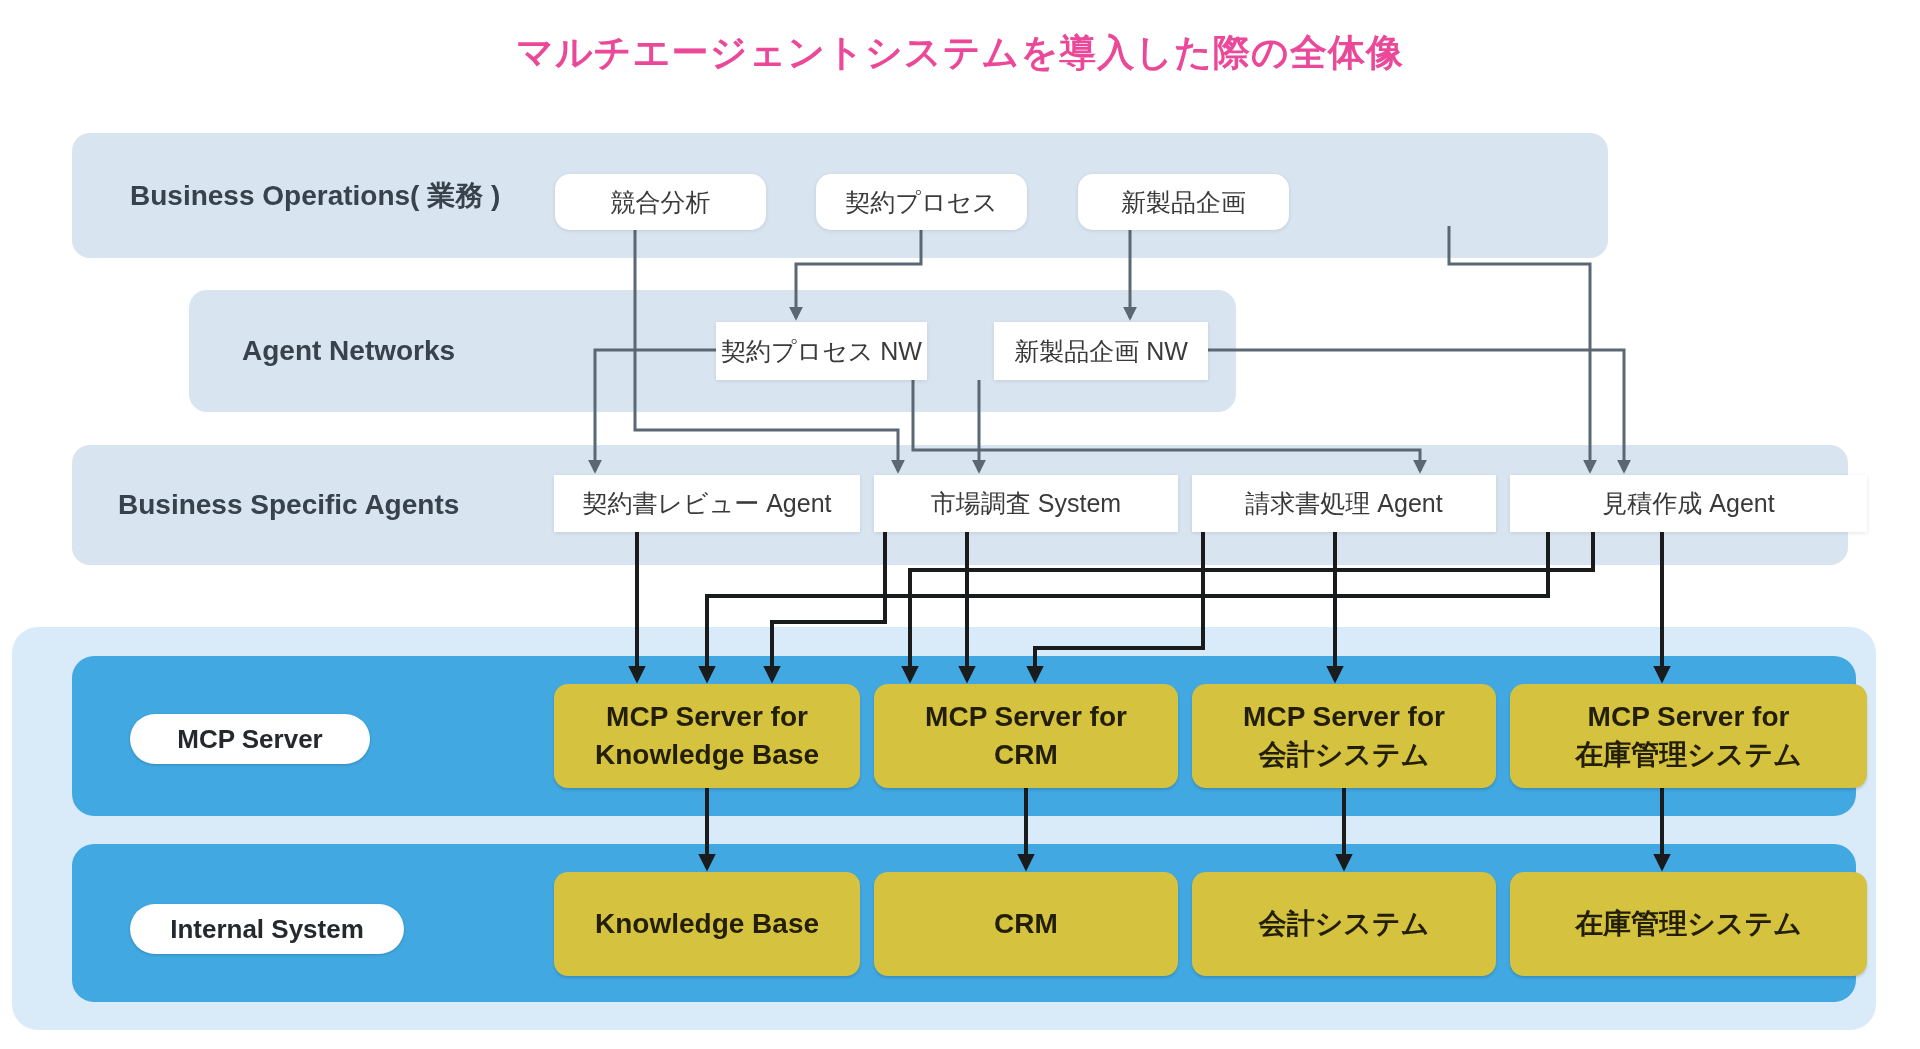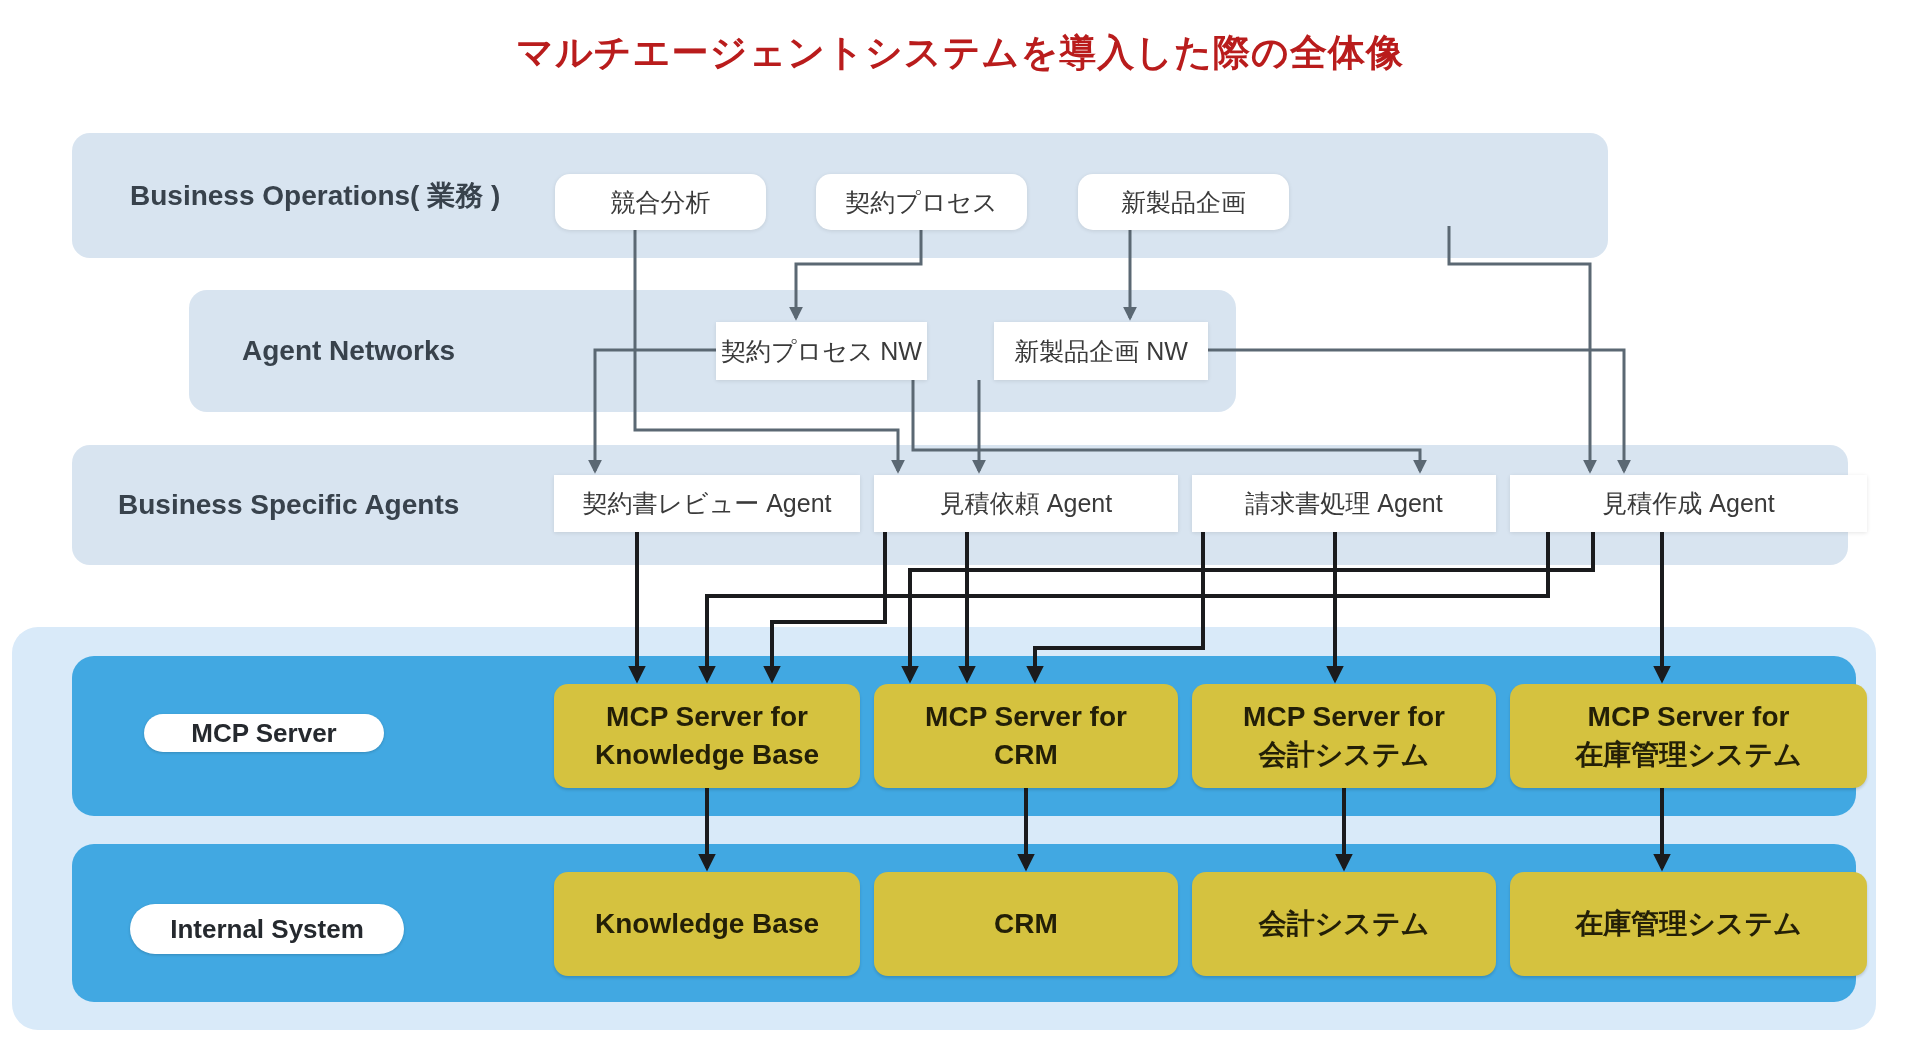--- a/index.html
+++ b/index.html
@@ -4,42 +4,42 @@
 <style>
   html,body{margin:0;padding:0;background:#ffffff;}
   #canvas{
     position:relative;width:1920px;height:1049px;overflow:hidden;
     background:#ffffff;
     font-family:"Liberation Sans","DejaVu Sans",sans-serif;
   }
   .abs{position:absolute;}
   #title{
     left:0;top:28px;width:1920px;text-align:center;
-    font-size:37px;font-weight:bold;color:#b91c1c;letter-spacing:1px;
+    font-size:37px;font-weight:bold;color:#ec4899;letter-spacing:1px;
   }
   .band{border-radius:18px;background:#d8e4f0;}
   #band-ops{left:72px;top:133px;width:1536px;height:125px;}
   #band-nw{left:189px;top:290px;width:1047px;height:122px;}
   #band-agents{left:72px;top:445px;width:1776px;height:120px;}
   #pale-container{left:12px;top:627px;width:1864px;height:403px;border-radius:26px;background:#d9eaf9;}
   .blueband{background:#41a8e2;border-radius:22px;}
   #band-mcp{left:72px;top:656px;width:1784px;height:160px;}
   #band-internal{left:72px;top:844px;width:1784px;height:158px;}
   .band-label{
     font-size:28px;font-weight:bold;color:#38424c;
     display:flex;align-items:center;white-space:nowrap;
   }
   #label-ops{left:130px;top:133px;height:125px;}
   #label-nw{left:242px;top:290px;height:122px;}
   #label-agents{left:118px;top:445px;height:120px;}
   .pill{
     background:#ffffff;border-radius:26px;display:flex;align-items:center;justify-content:center;
     font-size:26px;font-weight:bold;color:#25292e;box-shadow:0 1px 3px rgba(0,0,0,0.18);
   }
-  #pill-mcp{left:144px;top:714px;width:240px;height:38px;}
+  #pill-mcp{left:130px;top:714px;width:240px;height:50px;}
   #pill-internal{left:130px;top:904px;width:274px;height:50px;}
   .wbox{
     background:#ffffff;display:flex;align-items:center;justify-content:center;
     font-size:25px;color:#3a3a3a;font-weight:500;white-space:nowrap;
     box-shadow:0 1px 4px rgba(0,0,0,0.10);
   }
   .ybox{
     background:#d5c23f;border-radius:14px;display:flex;flex-direction:column;
     align-items:center;justify-content:center;text-align:center;
     font-size:28px;font-weight:bold;color:#231f07;line-height:1.35;
@@ -113,21 +113,21 @@
   <div id="pill-internal" class="abs pill">Internal System</div>
 
   <div class="abs wbox row1" style="left:555px;width:211px;">競合分析</div>
   <div class="abs wbox row1" style="left:1078px;width:211px;">新製品企画</div>
   <div class="abs wbox row1" style="left:816px;width:211px;">契約プロセス</div>
 
   <div class="abs wbox rownw" style="left:716px;width:211px;">契約プロセス NW</div>
   <div class="abs wbox rownw" style="left:966px;width:214px;margin-left:28px;">新製品企画 NW</div>
 
   <div class="abs wbox rowagents c1">契約書レビュー Agent</div>
-  <div class="abs wbox rowagents c2">見積依頼 Agent</div>
+  <div class="abs wbox rowagents c2">市場調査 System</div>
   <div class="abs wbox rowagents c3">請求書処理 Agent</div>
   <div class="abs wbox rowagents c4">見積作成 Agent</div>
 
   <div class="abs ybox rowmcp c1">
     <span>MCP Server for</span>
     <span>Knowledge Base</span>
   </div>
   <div class="abs ybox rowmcp c2">
     <span>MCP Server for</span>
     <span>CRM</span>

